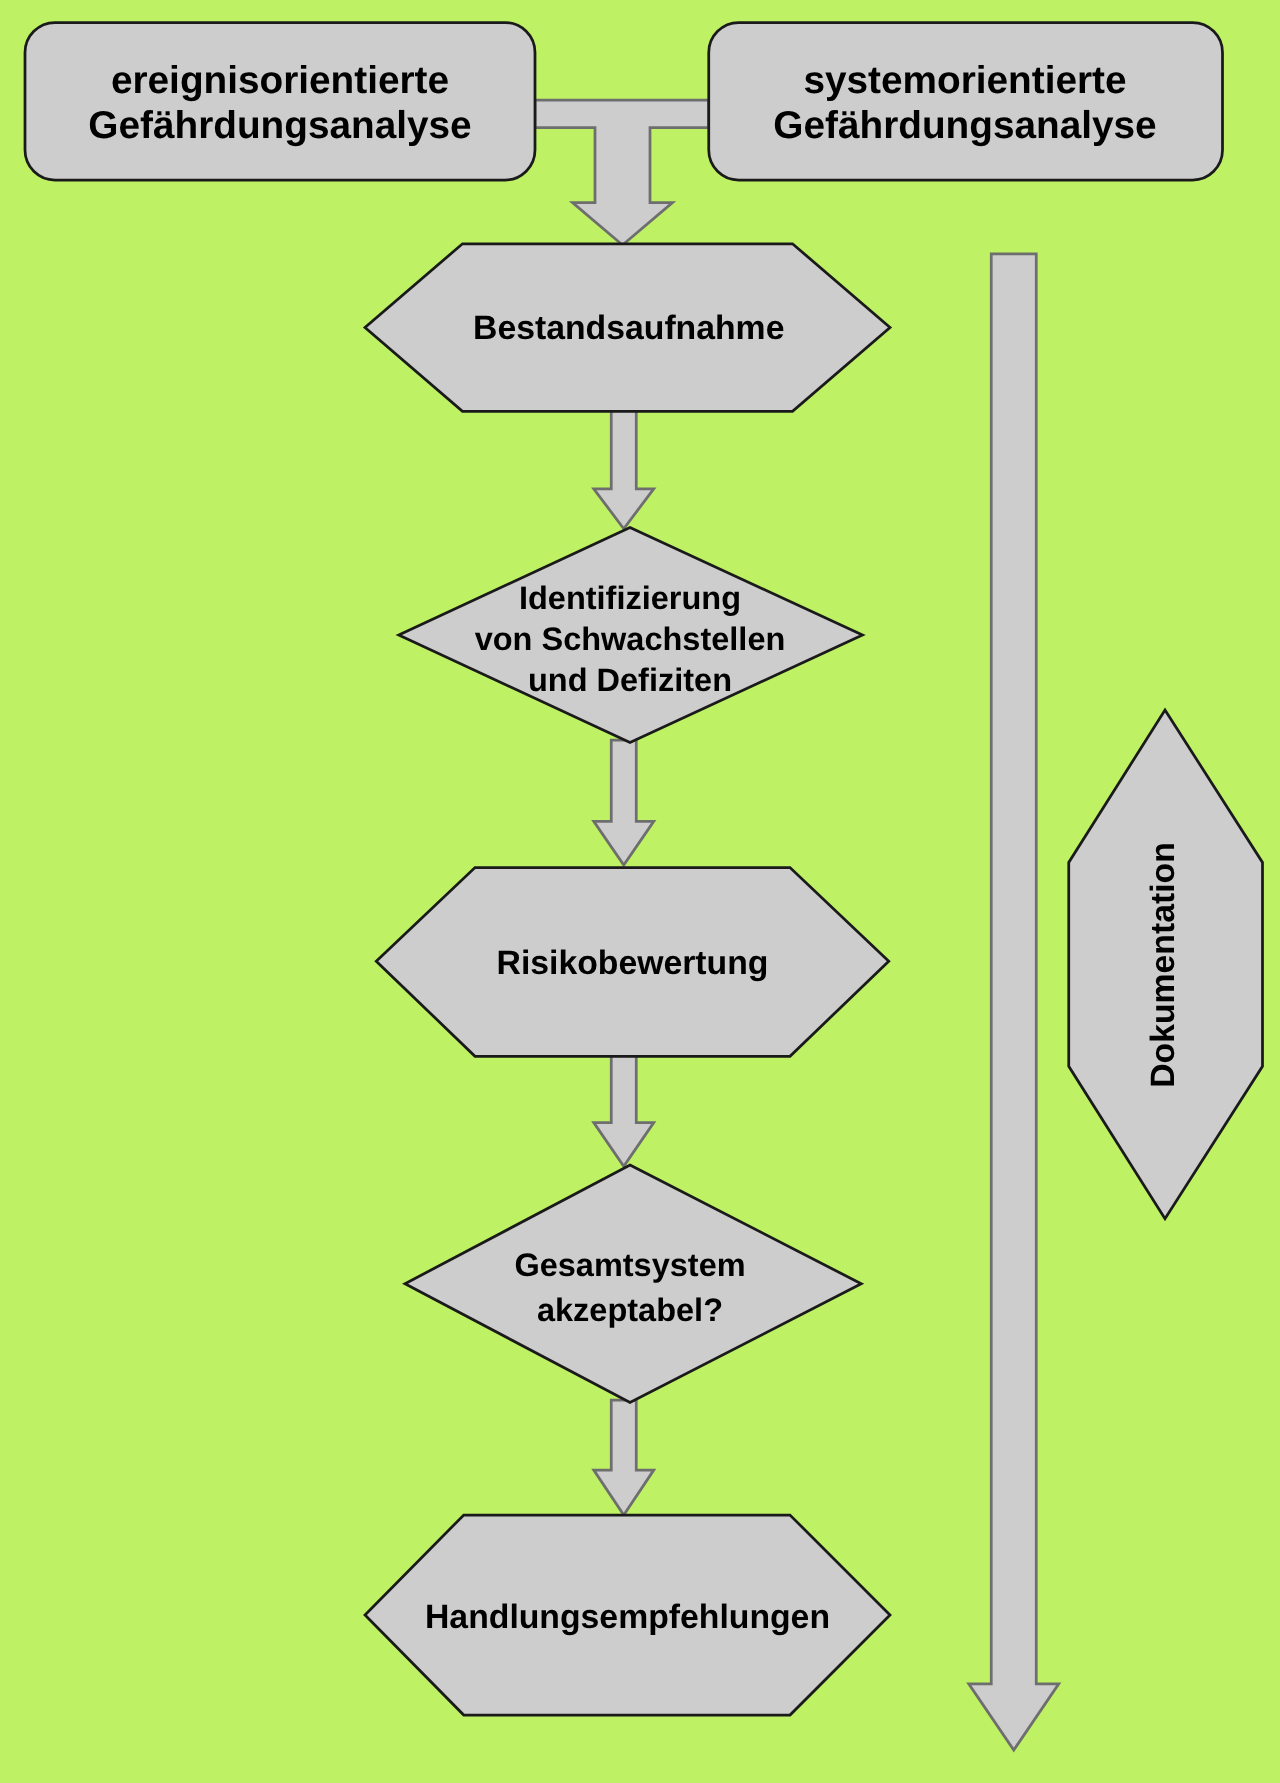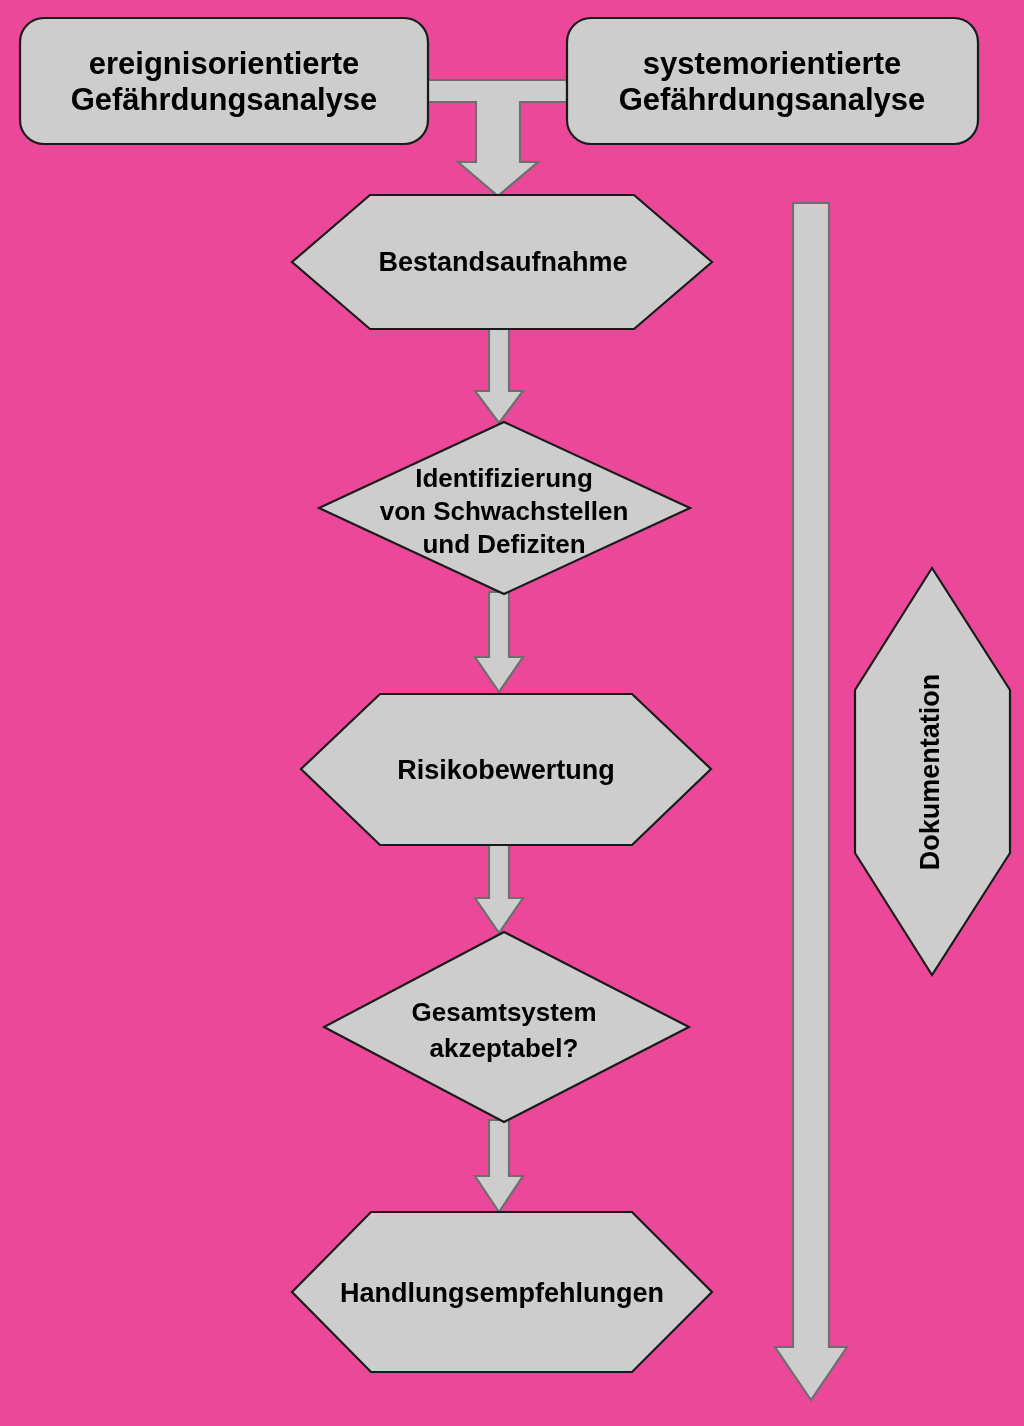--- a/index.html
+++ b/index.html
@@ -10,21 +10,21 @@
   body {
     width: 1024px;
     height: 1426px;
     font-family: "Liberation Sans", sans-serif;
     overflow: hidden;
   }
   #diagram-root {
     position: relative;
     width: 1024px;
     height: 1426px;
-    background: #ec4899;
+    background: #bef264;
   }
   svg.flow {
     position: absolute;
     top: 0;
     left: 0;
     width: 1024px;
     height: 1426px;
   }
   .shape-fill {
     fill: #cdcdcd;

